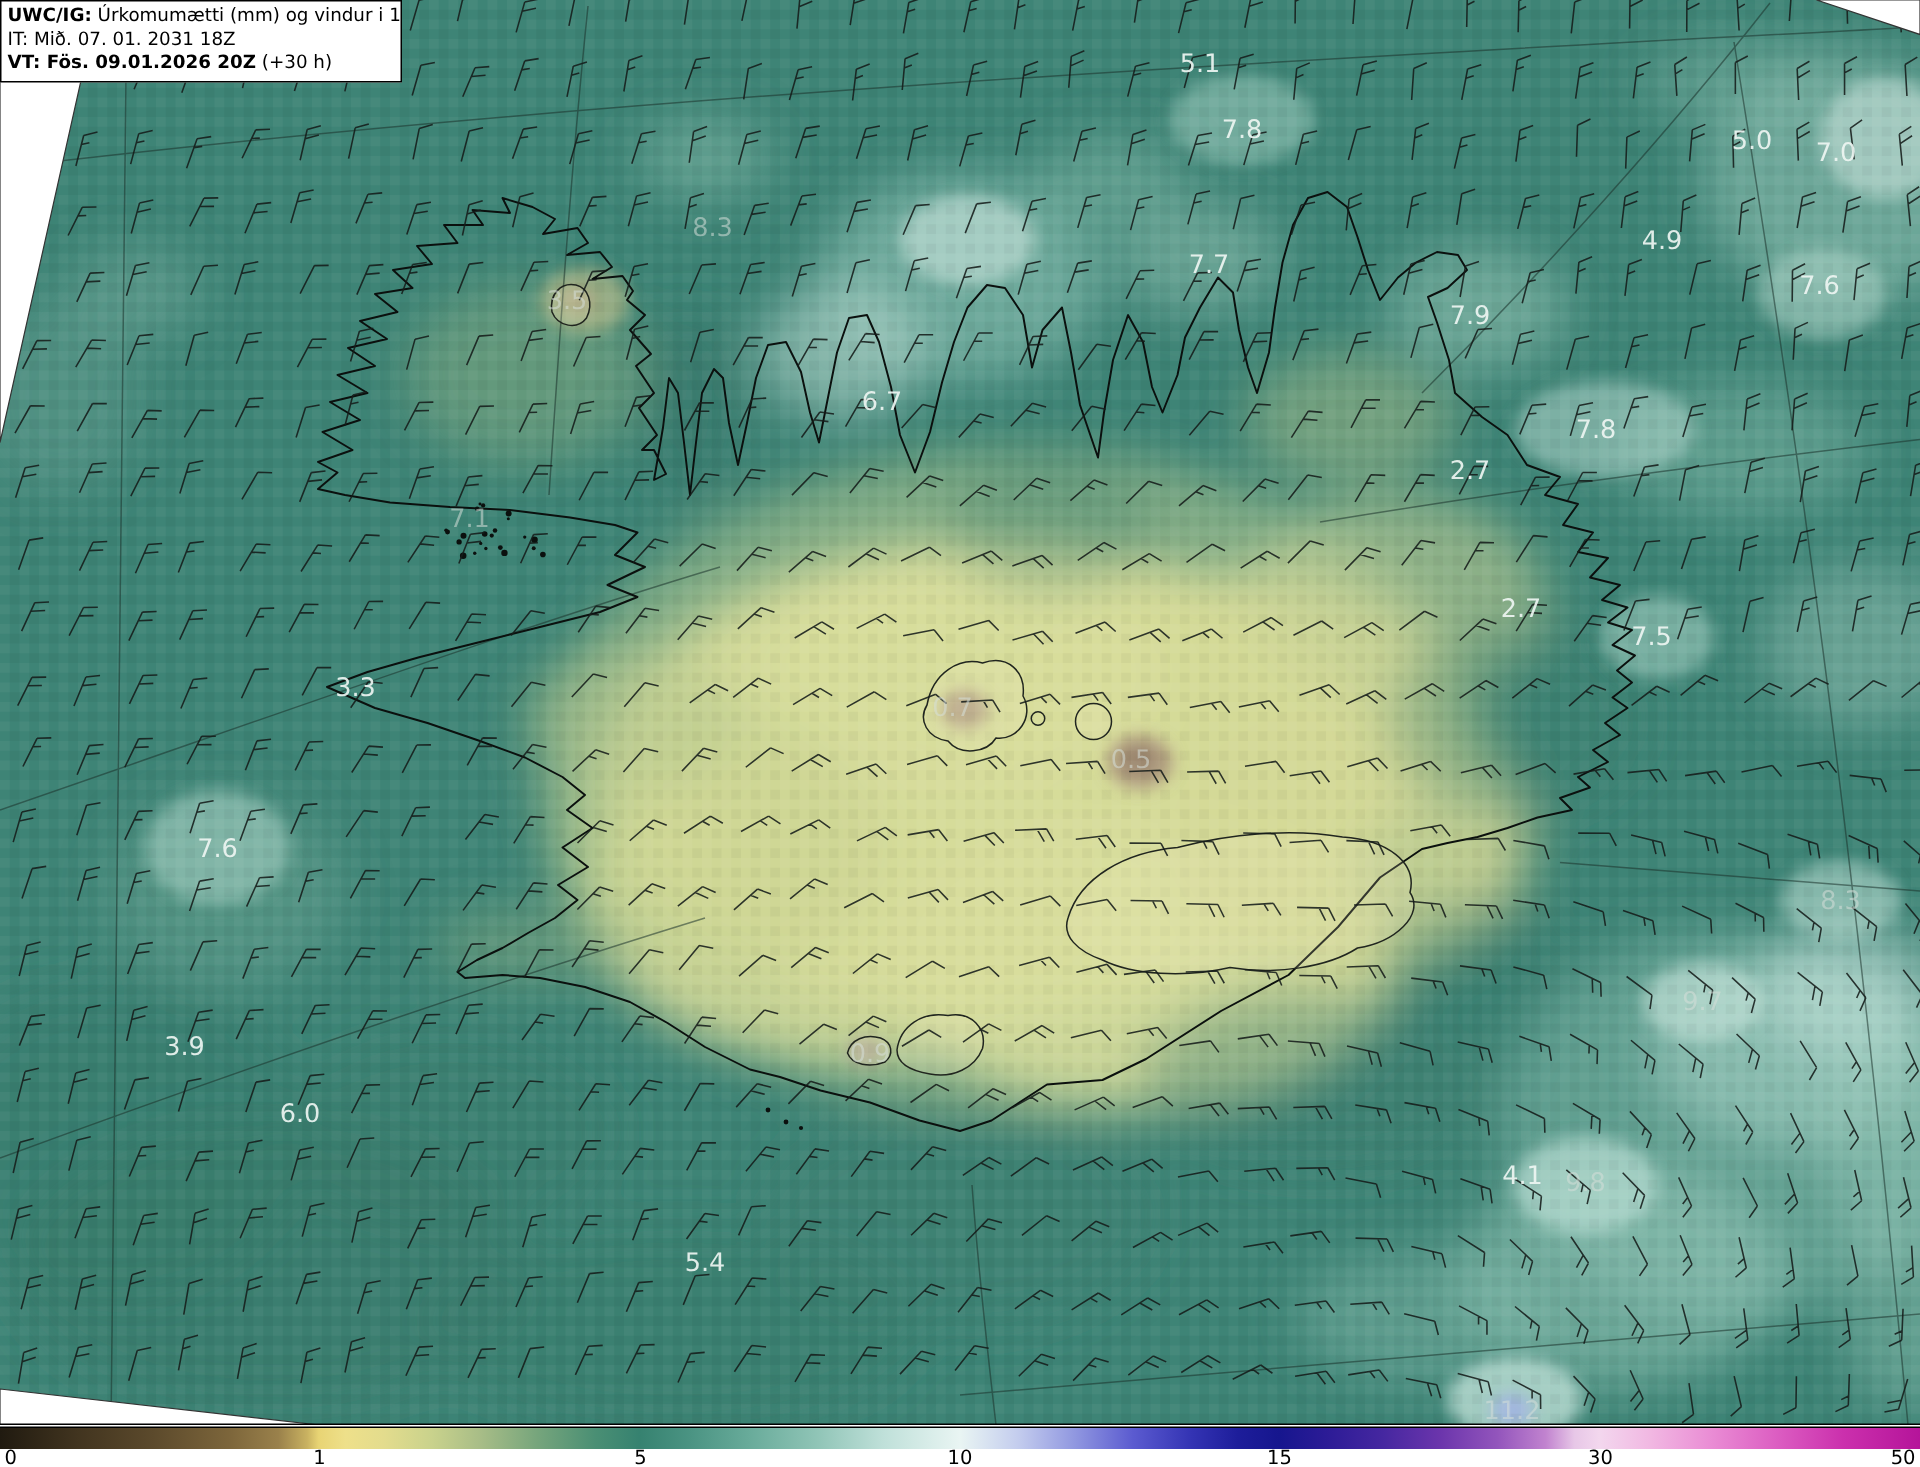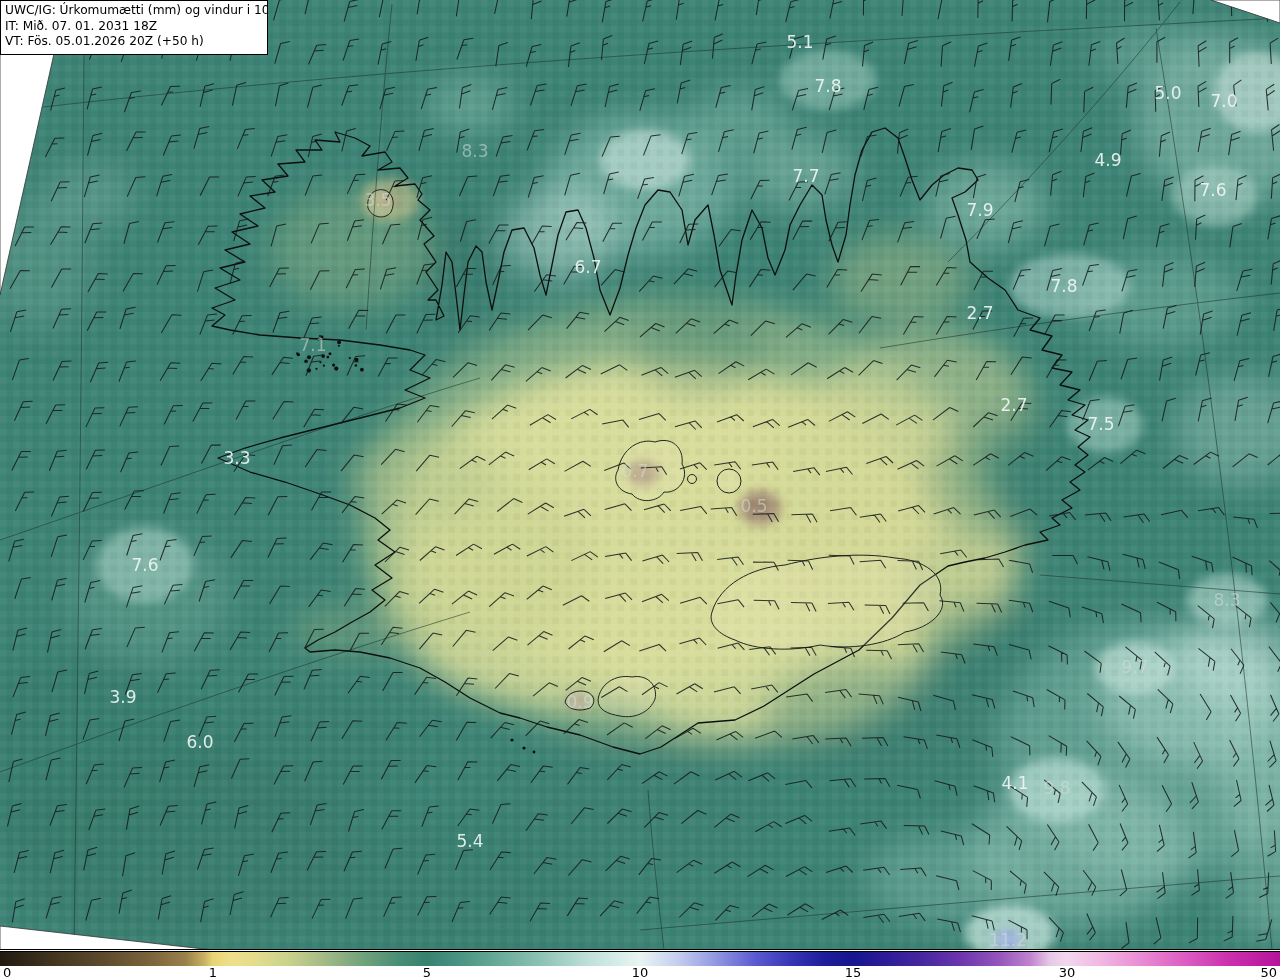--- a/index.html
+++ b/index.html
@@ -3,21 +3,21 @@
 <meta charset="utf-8">
 <style>
   html,body{margin:0;padding:0;background:#fff;}
   #stage{position:relative;width:1280px;height:978px;overflow:hidden;
          font-family:"DejaVu Sans","Liberation Sans",sans-serif;background:#fff;}
   #mapsvg{position:absolute;left:0;top:0;}
   
   #titlebox{position:absolute;left:0;top:0;width:258px;height:49px;background:#fff;
             border:1px solid #000;padding:2px 4px 2px 4px;font-size:12.2px;line-height:15.6px;
             color:#000;white-space:nowrap;overflow:hidden;z-index:30;}
-  #titlebox .b{font-weight:normal;}
+  #titlebox .b{font-weight:bold;}
   
   #colorbar{position:absolute;left:0;top:950px;width:1280px;height:28px;background:#fff;z-index:20;}
   #cbar-grad{position:absolute;left:0;top:1px;width:1280px;height:14px;border-top:1px solid #000;}
   #cbar-ticks{position:absolute;left:0;top:15px;width:1280px;height:13px;}
   .cbtick{position:absolute;top:0;font-size:13px;color:#000;transform:translateX(-50%);}
   .cbtick.start{transform:none;}
   .cbtick.end{transform:translateX(-100%);}
   .lbl{font-size:17px;}
 </style>
 </head>
@@ -226,21 +226,21 @@
       <polygon points="0,0 66,0 0,295"></polygon>
       <polygon points="1211,0 1280,0 1280,23"></polygon>
       <polygon points="0,926 213,950 0,950"></polygon>
     </g>
     <line x1="0" y1="949.5" x2="1280" y2="949.5" stroke="#000" stroke-width="1"></line>
   </svg>
 
   <div id="titlebox">
     <div><span class="b">UWC/IG:</span><span> Úrkomumætti (mm) og vindur i 100m hæð</span></div>
     <div><span>IT: Mið. 07. 01. 2031 18Z</span></div>
-    <div><span class="b">VT: Fös. 05.01.2026 20Z</span><span> (+50 h)</span></div>
+    <div><span class="b">VT: Fös. 09.01.2026 20Z</span><span> (+30 h)</span></div>
   </div>
 
   <div id="colorbar">
     <div id="cbar-grad" style="background: linear-gradient(to right, rgb(32, 26, 16) 0%, rgb(65, 52, 31) 4%, rgb(92, 74, 44) 8%, rgb(125, 102, 59) 12%, rgb(154, 129, 75) 14.5%, rgb(201, 178, 97) 16%, rgb(232, 212, 116) 16.6%, rgb(238, 224, 138) 18%, rgb(227, 220, 141) 20%, rgb(201, 210, 140) 22.5%, rgb(168, 189, 135) 25%, rgb(118, 165, 124) 28%, rgb(74, 143, 116) 31%, rgb(54, 130, 112) 33.3%, rgb(75, 148, 131) 36%, rgb(104, 171, 154) 39%, rgb(143, 196, 182) 42.5%, rgb(191, 224, 217) 46%, rgb(233, 245, 243) 50%, rgb(196, 205, 238) 53%, rgb(144, 151, 224) 56%, rgb(91, 91, 208) 59%, rgb(52, 52, 180) 62%, rgb(29, 29, 154) 64.5%, rgb(22, 22, 142) 66.6%, rgb(43, 27, 150) 69%, rgb(69, 39, 160) 72%, rgb(107, 53, 172) 75%, rgb(147, 85, 188) 78%, rgb(193, 131, 207) 80.5%, rgb(231, 199, 231) 82%, rgb(243, 215, 238) 83.3%, rgb(241, 183, 226) 86%, rgb(234, 142, 213) 89%, rgb(220, 94, 194) 92.5%, rgb(203, 48, 173) 96%, rgb(181, 20, 154) 100%);"></div>
     <div id="cbar-ticks">
         <span class="cbtick start" style="left: 3px;">0</span>
         <span class="cbtick" style="left: 213px;">1</span>
         <span class="cbtick" style="left: 427px;">5</span>
         <span class="cbtick" style="left: 640px;">10</span>
         <span class="cbtick" style="left: 853px;">15</span>

